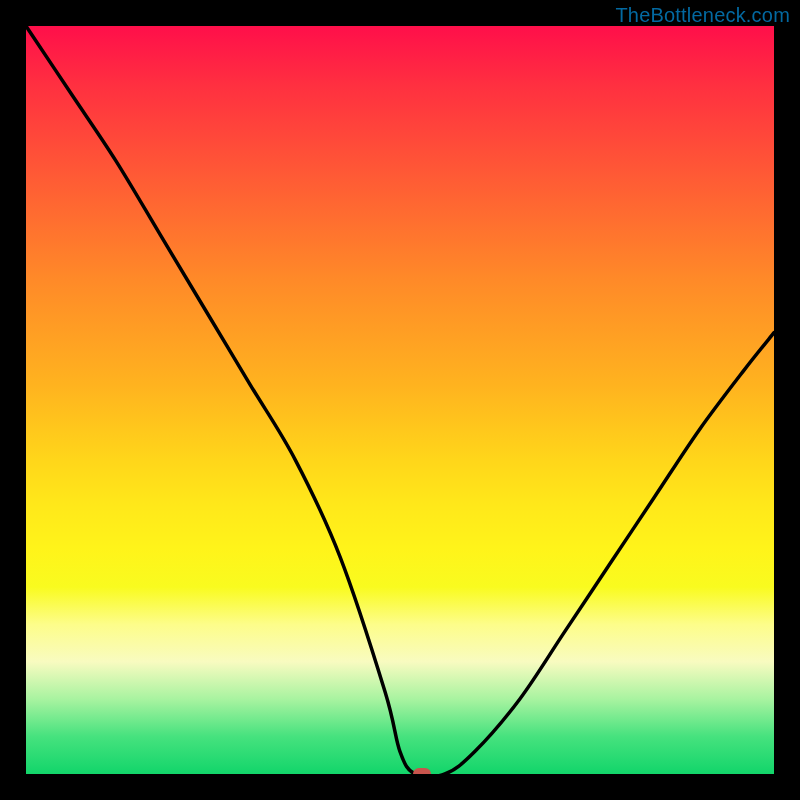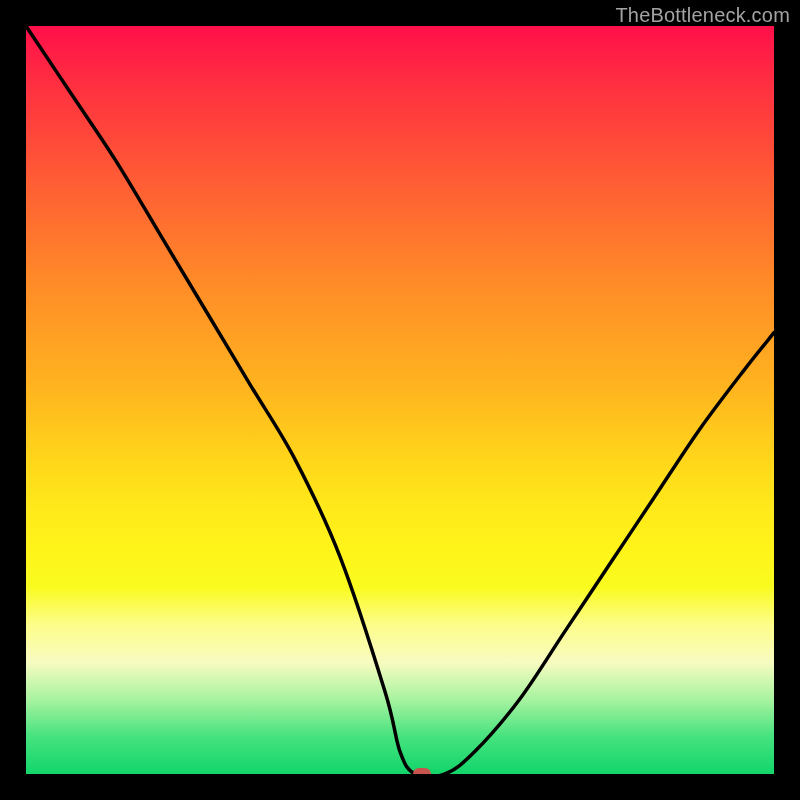--- a/index.html
+++ b/index.html
@@ -44,21 +44,21 @@
       #f8fbc0 85%,
       #a8f3a0 90%,
       #46e27e 95%,
       #12d56a 100%
     );
   }
   .watermark {
     position: absolute;
     top: 4px;
     right: 10px;
-    color: #a3a3a3;
+    color: #0369a1;
     font-size: 20px;
     font-weight: 500;
     letter-spacing: 0.2px;
   }
   svg {
     display: block;
   }
   .marker {
     position: absolute;
     width: 18px;

